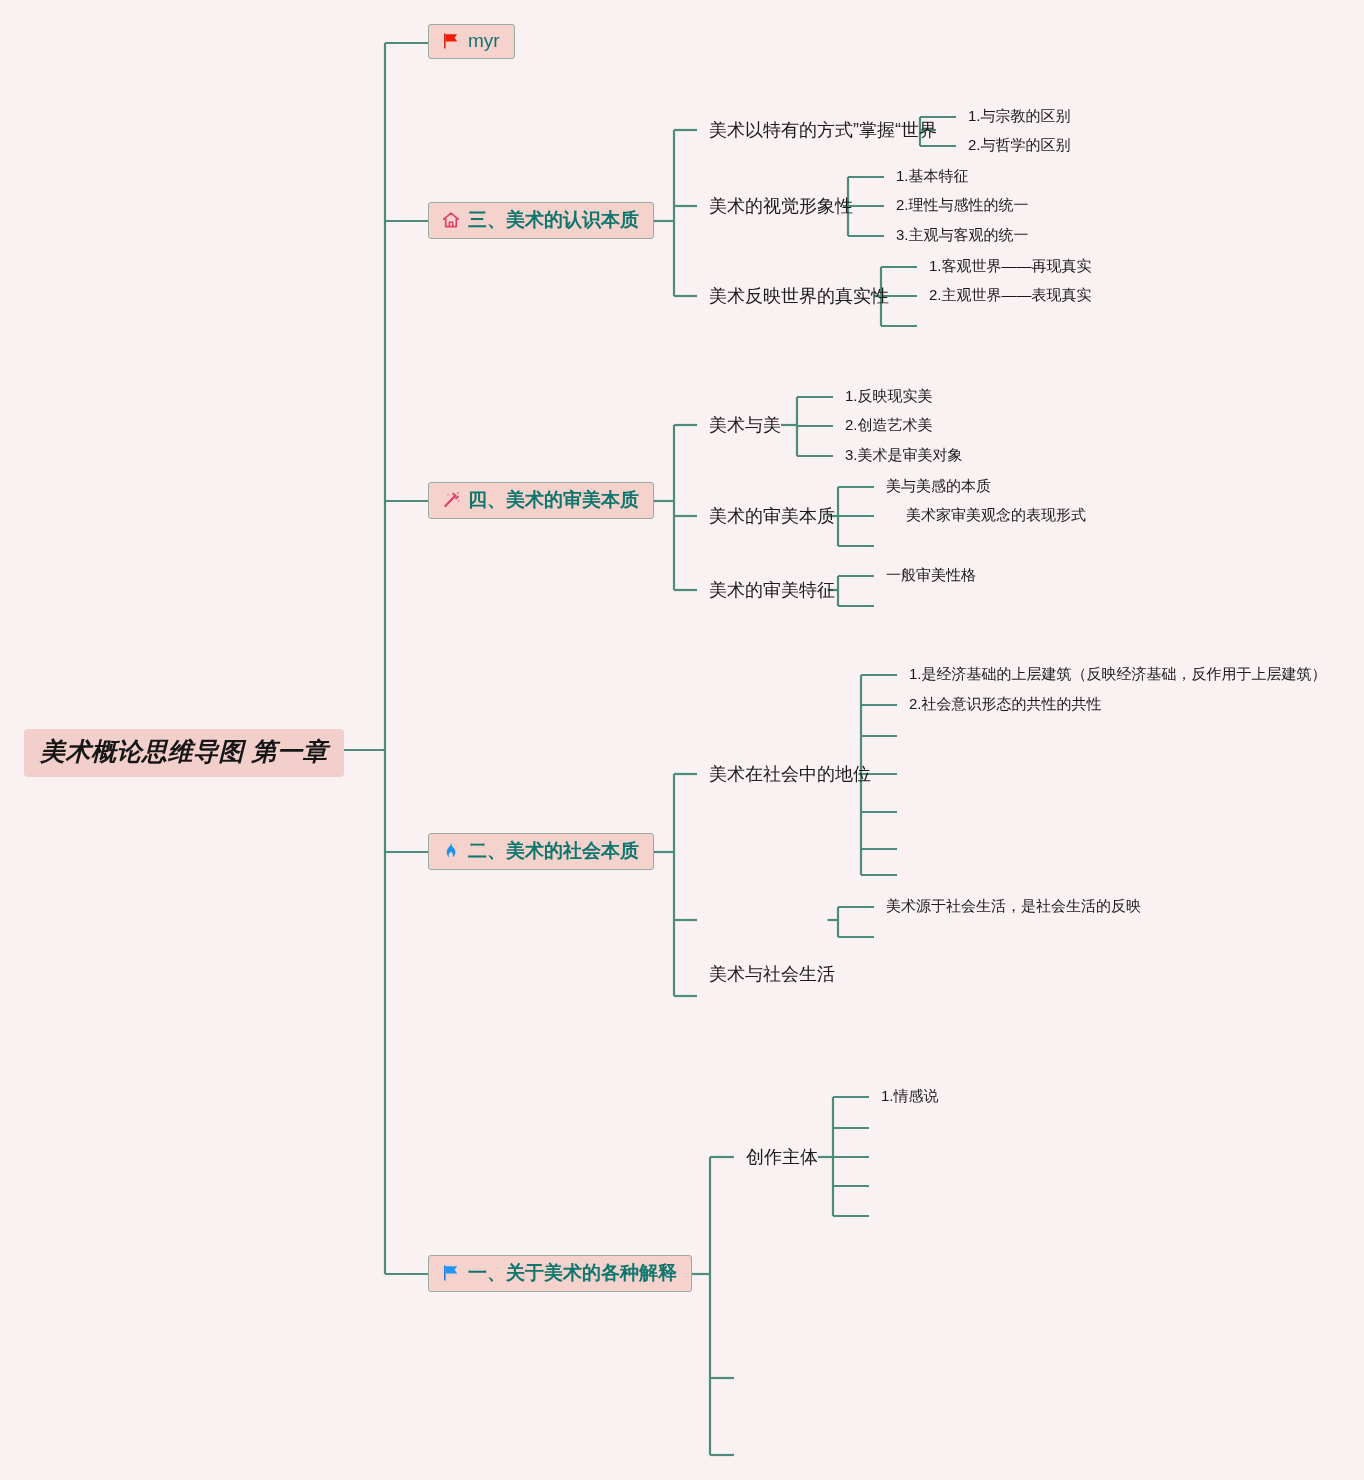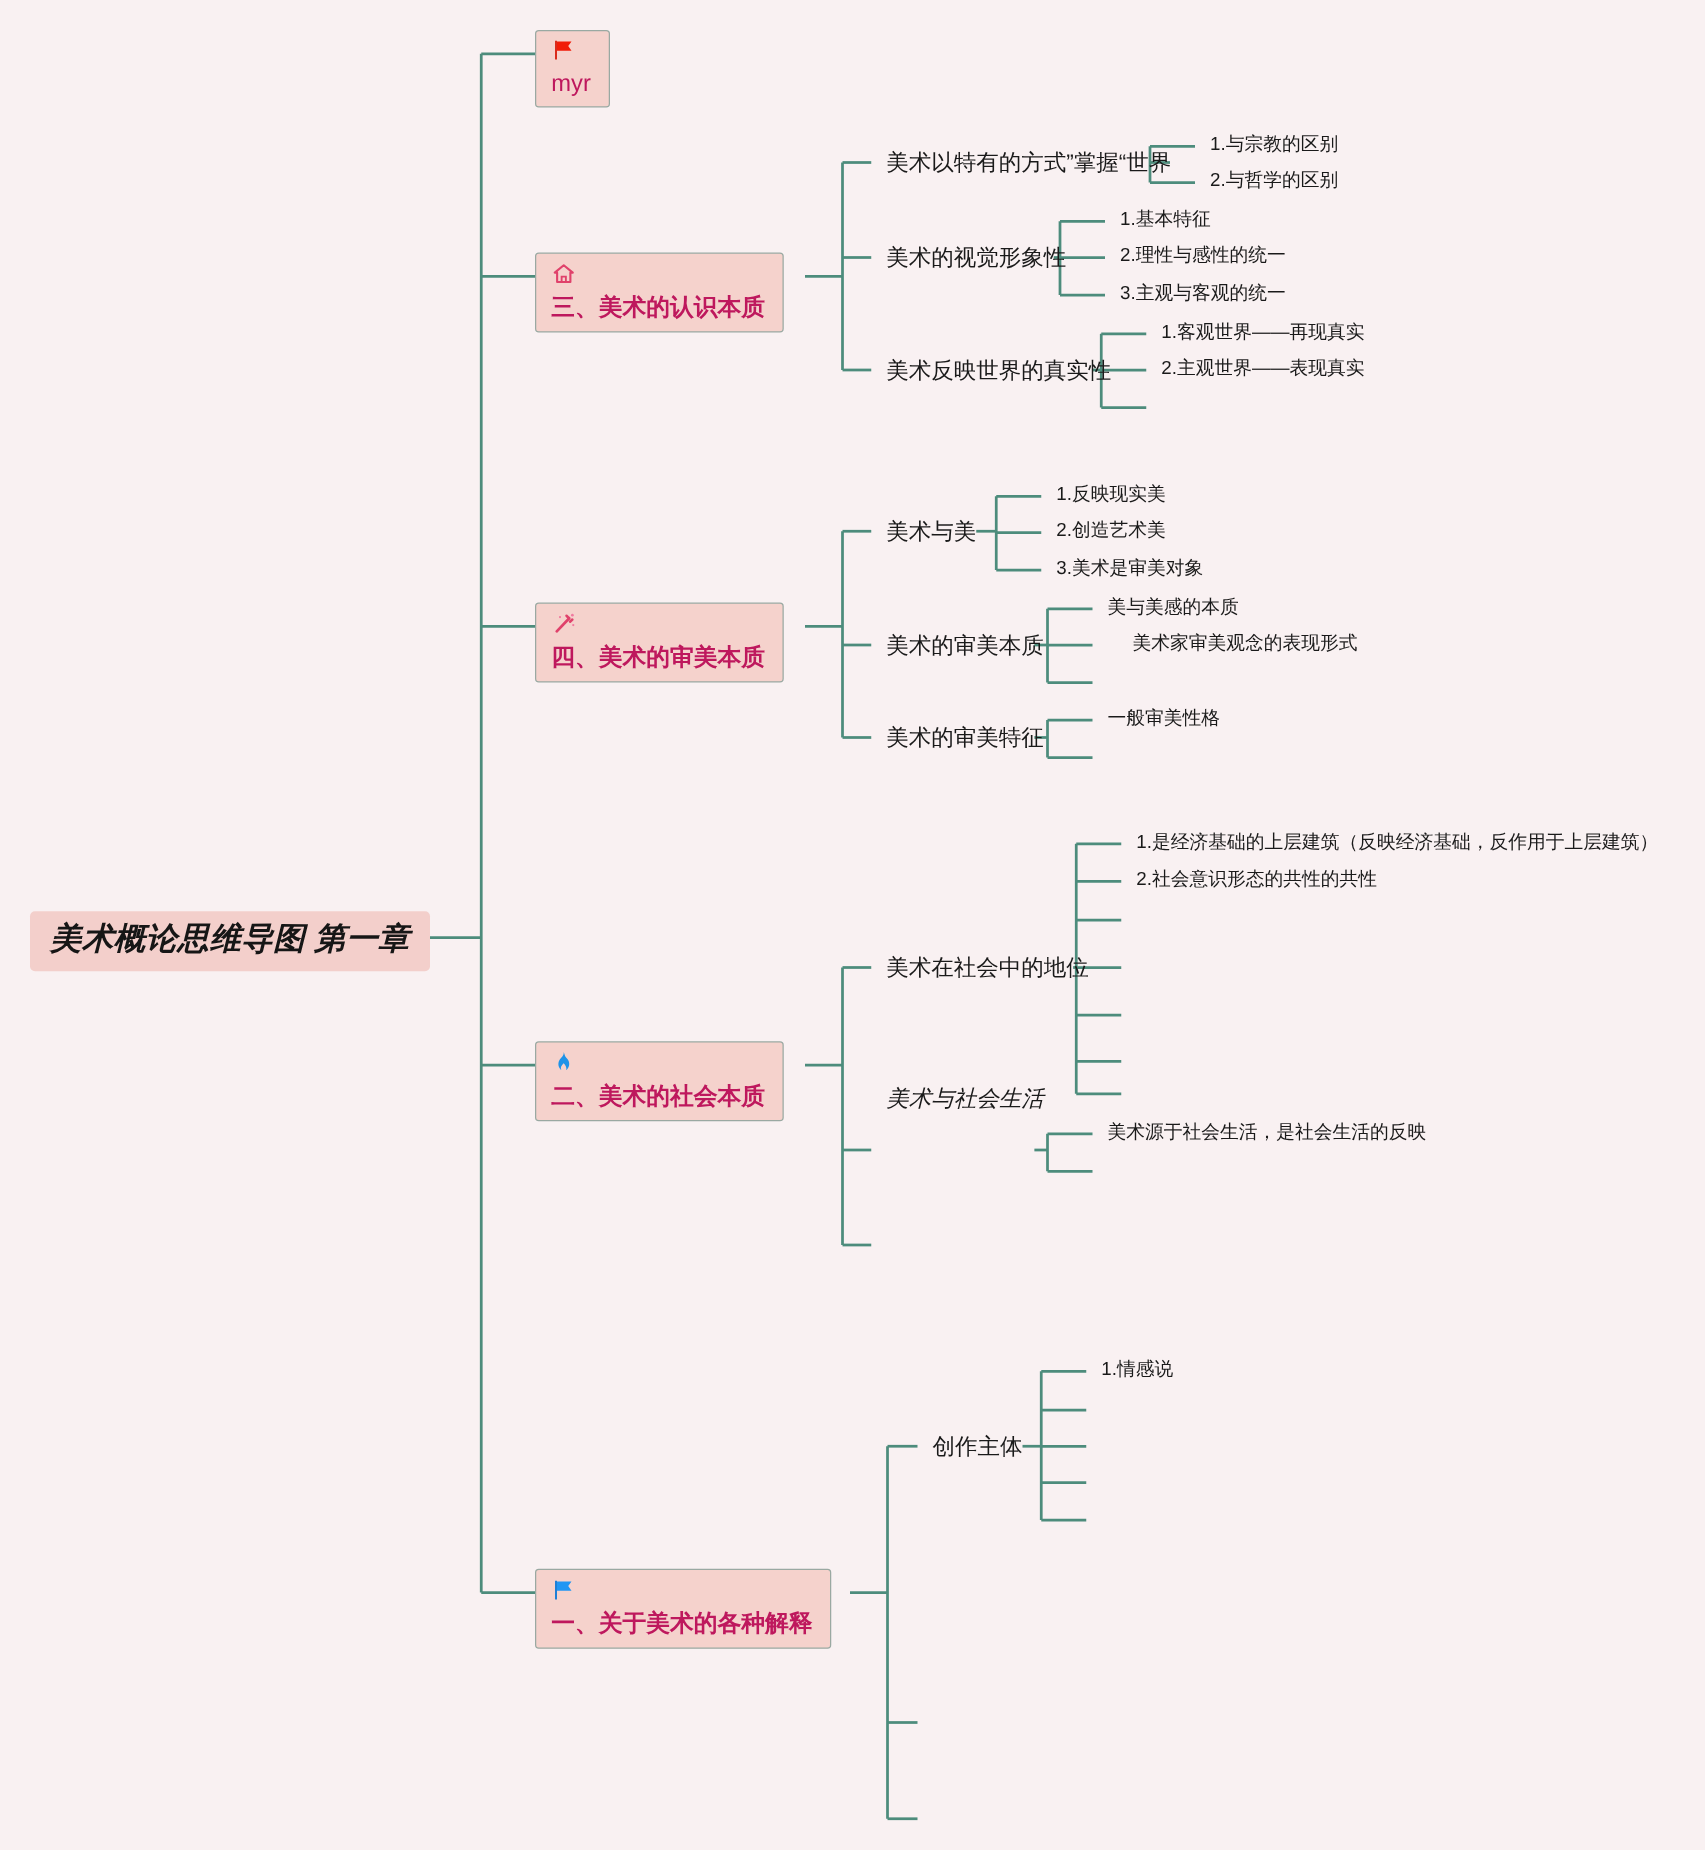--- a/index.html
+++ b/index.html
@@ -44,26 +44,25 @@
     font-style: italic;
   }
   
   .node.topic {
     background: #f5d2cc;
     border: 1px solid #9aa9a2;
     border-radius: 3px;
     padding: 6px 14px 7px 12px;
     font-size: 19px;
     font-weight: bold;
-    color: #be185d;
+    color: #0f766e;
     display: flex;
-    align-items: flex-start;
+    align-items: center;
     gap: 7px;
     line-height: 1.15;
-    flex-direction: column;
   }
   .node.topic.small {
     font-size: 19px;
     font-weight: normal;
     padding: 5px 14px 6px 12px;
   }
   
   .node.plain {
     font-size: 15px;
     color: #1a1a1a;
@@ -229,21 +228,21 @@
         <span>二、美术的社会本质</span>
       </div>
       <div class="node plain lvl2" style="left: 709px; top: 762px;"><span>美术在社会中的地位</span></div>
       <div class="node plain lvl3" style="left: 909px; top: 663px;"><span>1.是经济基础的上层建筑（反映经济基础，反作用于上层建筑）</span></div>
       <div class="node plain lvl3" style="left: 909px; top: 693px;"><span>2.社会意识形态的共性的共性</span></div>
       <div class="node plain lvl3 empty" style="left: 909px; top: 730px;"><span></span></div>
       <div class="node plain lvl3 empty" style="left: 909px; top: 768px;"><span></span></div>
       <div class="node plain lvl3 empty" style="left: 909px; top: 806px;"><span></span></div>
       <div class="node plain lvl3 empty" style="left: 909px; top: 843px;"><span></span></div>
       <div class="node plain lvl3 empty" style="left: 909px; top: 869px;"><span></span></div>
-      <div class="node plain lvl2" style="left: 709px; top: 867px; font-style: italic;"><span>美术与社会生活</span></div>
+      <div class="node plain lvl2" style="left: 709px; top: 962px;"><span>美术与社会生活</span></div>
       <div class="node plain lvl3" style="left: 886px; top: 895px;"><span>美术源于社会生活，是社会生活的反映</span></div>
       <div class="node plain lvl3 empty" style="left: 886px; top: 931px;"><span></span></div>
       <div class="node plain lvl2 empty" style="left: 709px; top: 990px;"><span></span></div>
       <div class="node topic" style="left: 428px; top: 1255px;">
         <span class="ico">
           <svg width="20" height="20" viewBox="0 0 20 20">
             <path d="M3 2.5h1.6v15H3z" fill="#1e7fd6"></path>
             <path d="M4.6 3.2h11.6l-2.6 3.6 2.6 3.7H4.6z" fill="#2196f3"></path>
           </svg>
         </span>

